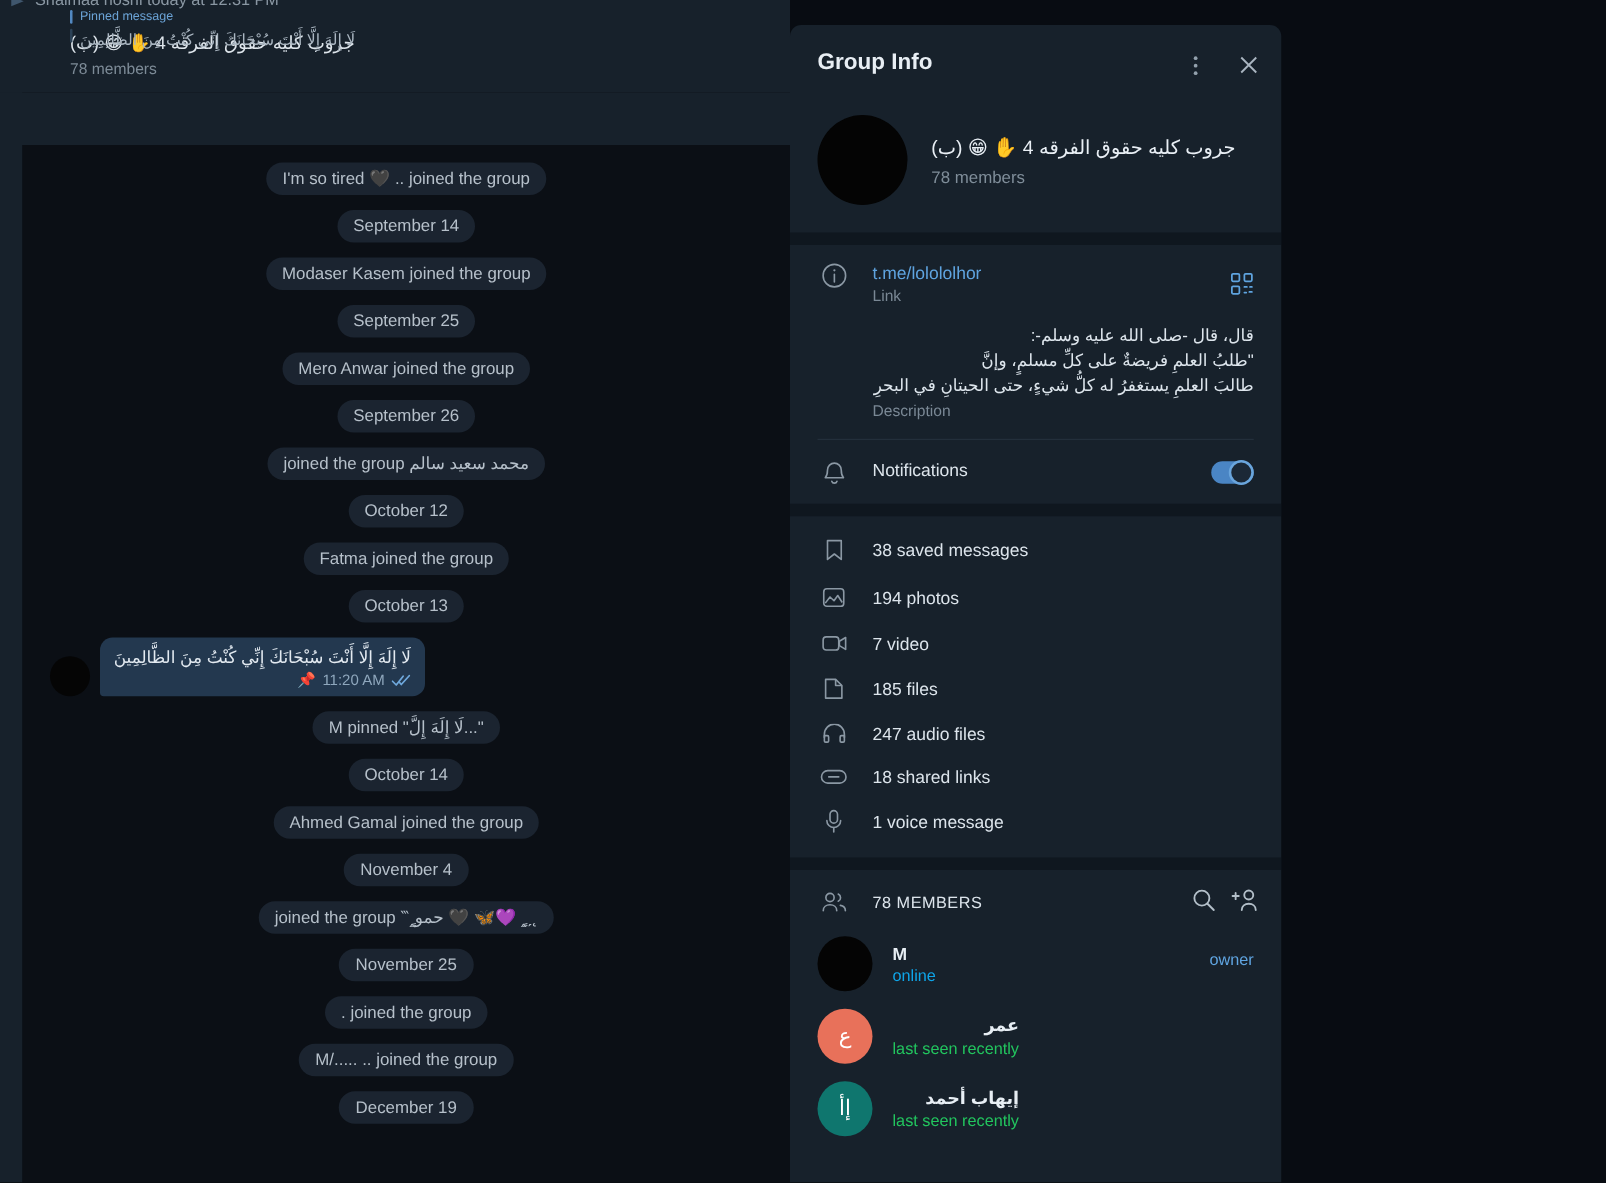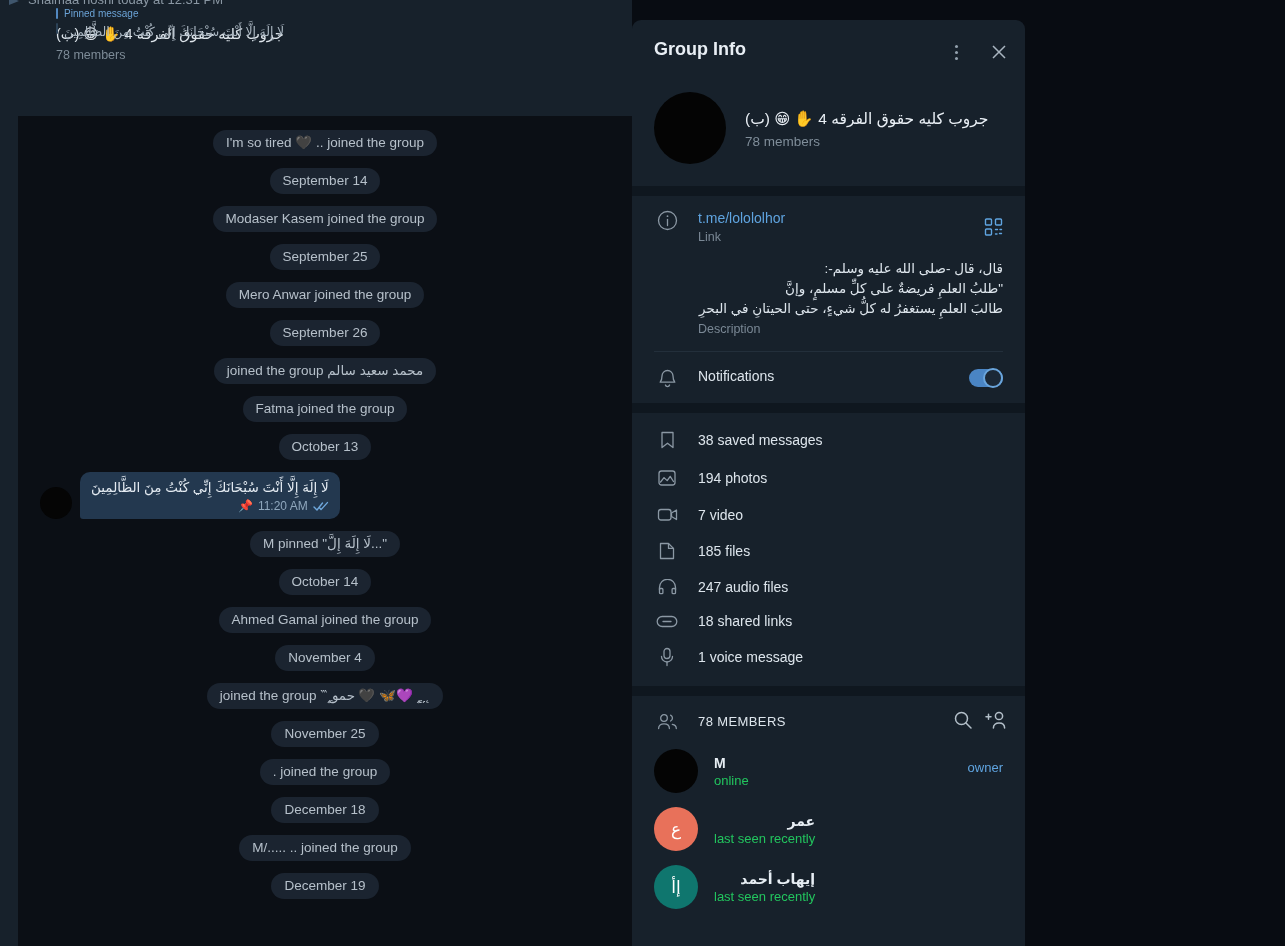--- a/index.html
+++ b/index.html
@@ -169,21 +169,21 @@
   .member-row { display: flex; align-items: center; padding: 7px 22px; position: relative; cursor: pointer; }
   .member-avatar {
     width: 44px; height: 44px; border-radius: 50%; flex: none;
     display: flex; align-items: center; justify-content: center;
     color: #fff; font-size: 17px;
   }
   .member-info { margin-left: 16px; }
   .member-name { font-size: 14px; color: #e7eef4; font-weight: bold; }
   .member-name.rtl { direction: rtl; unicode-bidi: plaintext; }
   .member-status { font-size: 13px; color: #22c55e; margin-top: 2px; }
-  .member-status.online { color: #22c55e; text-align: center; }
+  .member-status.online { color: #0ea5e9; text-align: center; }
   .member-badge { position: absolute; right: 22px; top: 18px; font-size: 13px; color: #5fa4e0; }
 
   svg { display: block; }
 </style>
 </head>
 <body>
 
 <div class="app">
 
   <div class="left-rail"></div>
@@ -226,20 +226,23 @@
           <div class="service-pill">September 25</div>
         </div>
         <div class="msgrow">
           <div class="service-pill">Mero Anwar joined the group</div>
         </div>
         <div class="msgrow">
           <div class="service-pill">September 26</div>
         </div>
         <div class="msgrow">
           <div class="service-pill rtl">محمد سعيد سالم joined the group</div>
+        </div>
+        <div class="msgrow">
+          <div class="service-pill">October 12</div>
         </div>
         <div class="msgrow">
           <div class="service-pill">Fatma joined the group</div>
         </div>
         <div class="msgrow">
           <div class="service-pill">October 13</div>
         </div>
         <div class="bubble-row">
           <div class="bubble-avatar"></div>
           <div class="bubble">
@@ -269,23 +272,20 @@
           <div class="service-pill">November 4</div>
         </div>
         <div class="msgrow">
           <div class="service-pill rtl">˛ˏ‸ٍ 💜🦋 🖤 حمو‸ٍ‷ joined the group</div>
         </div>
         <div class="msgrow">
           <div class="service-pill">November 25</div>
         </div>
         <div class="msgrow">
           <div class="service-pill">. joined the group</div>
-        </div>
-        <div class="msgrow">
-          <div class="service-pill">December 18</div>
         </div>
         <div class="msgrow">
           <div class="service-pill">M/..... .. joined the group</div>
         </div>
         <div class="msgrow">
           <div class="service-pill">December 19</div>
         </div>
       </div>
   </div>
 

